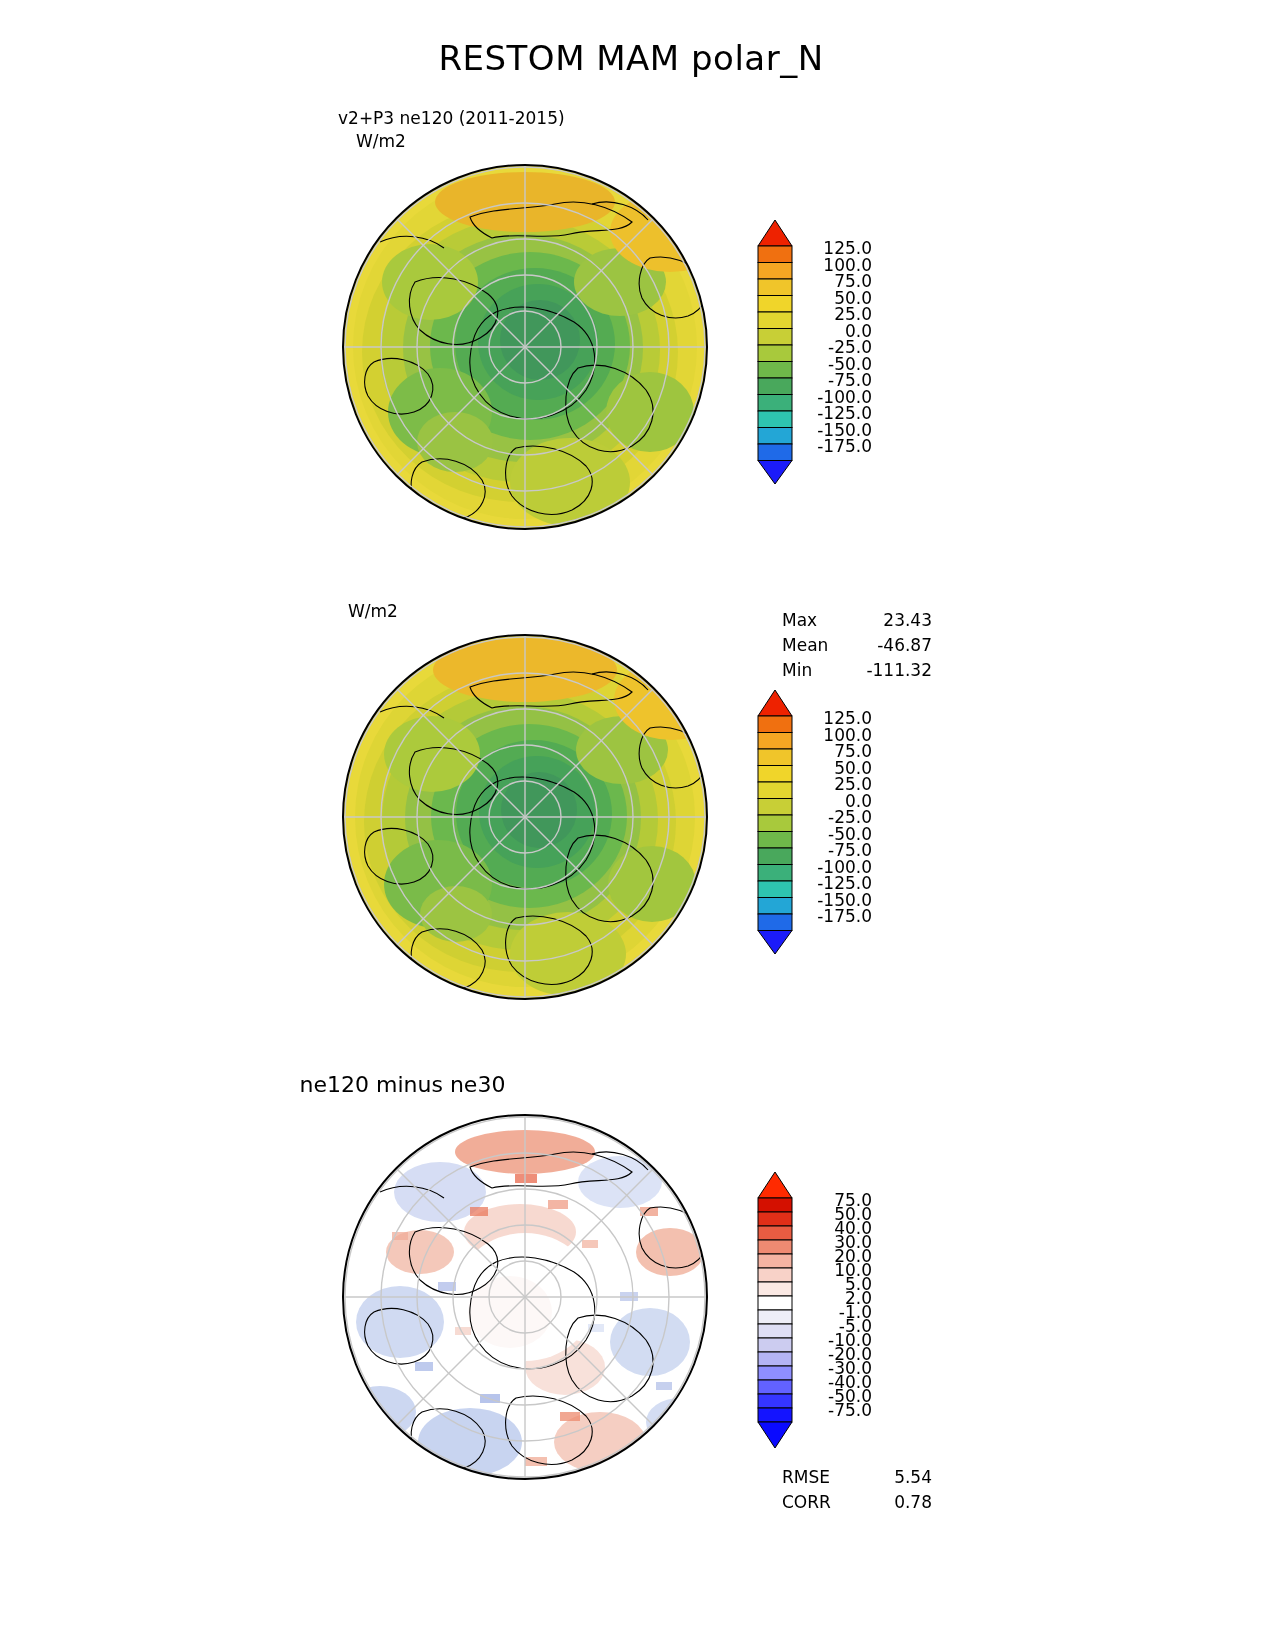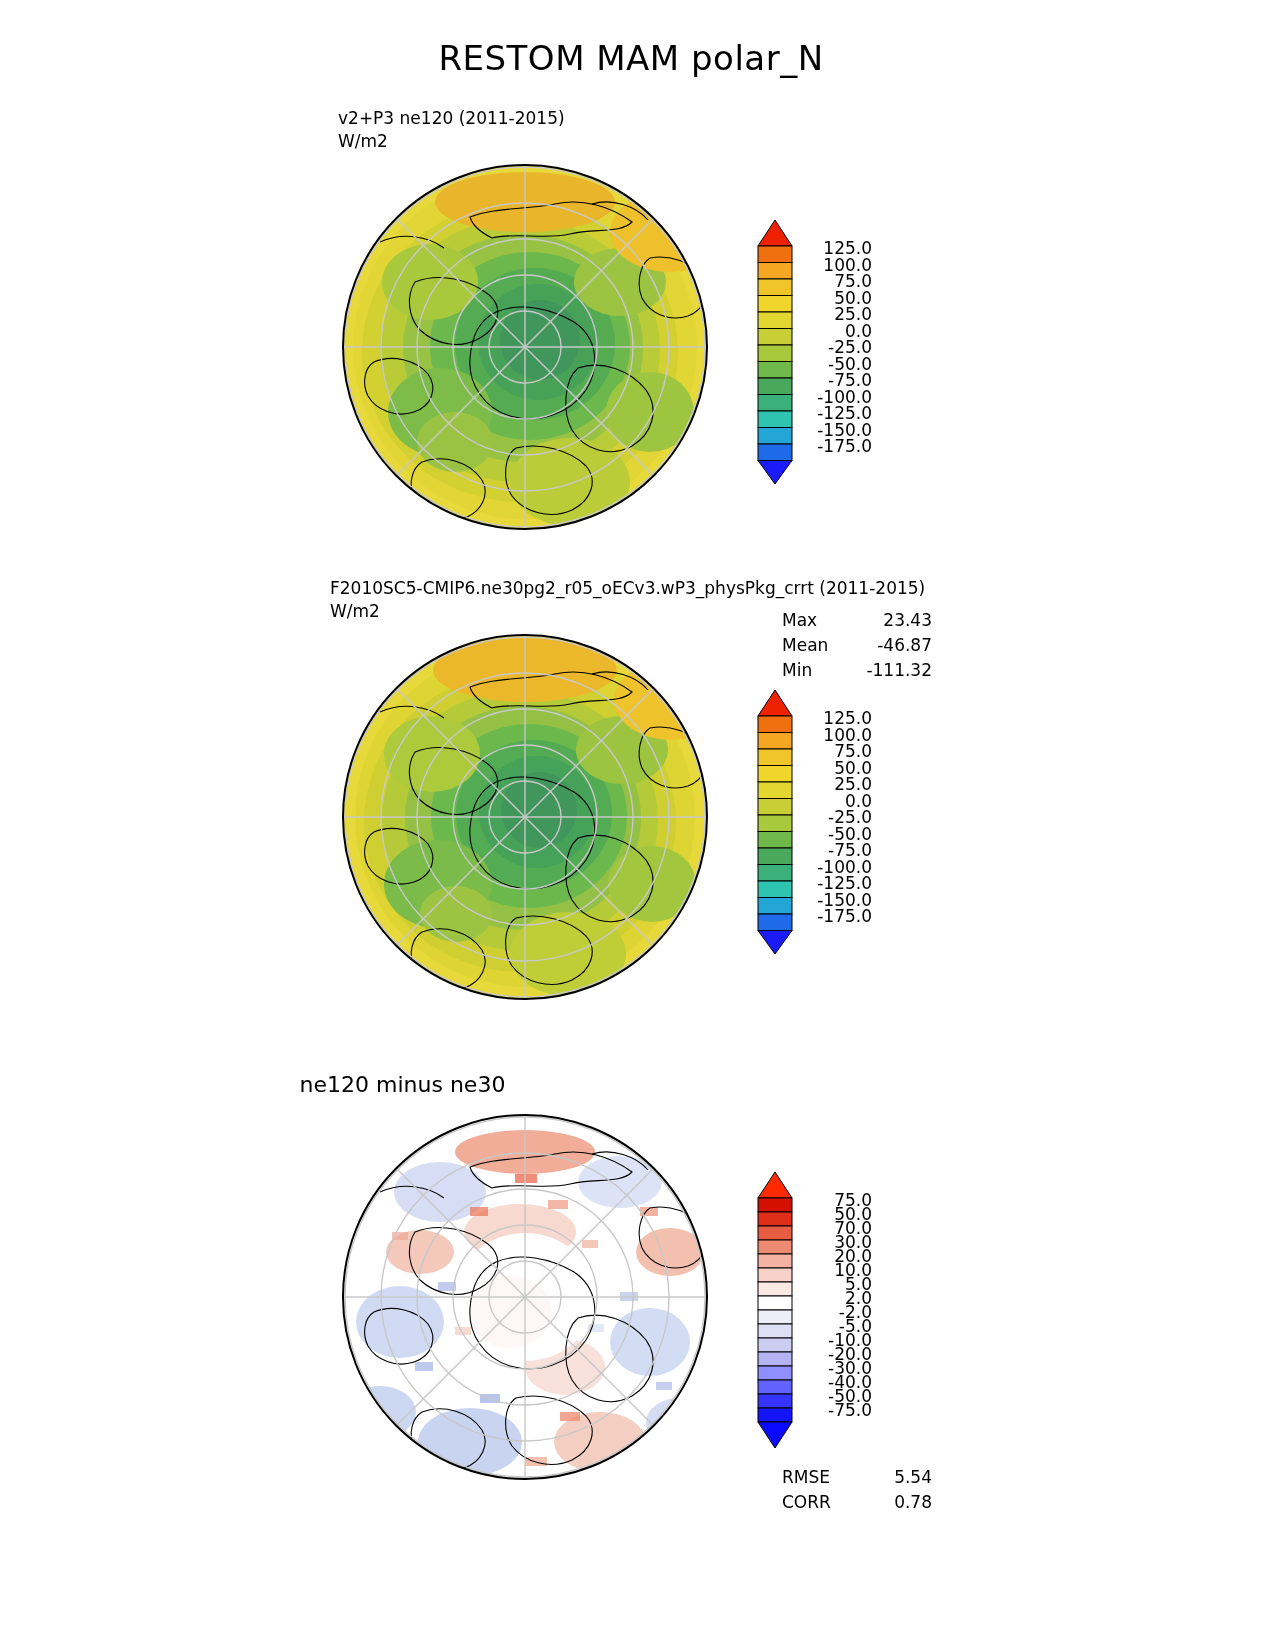--- a/index.html
+++ b/index.html
@@ -31,20 +31,21 @@
   #panel-2 { top: 1060px; height: 500px; }
 
   .panel-subtitle {
     position: absolute;
     font-size: 17px;
     white-space: nowrap;
   }
   .panel-units {
     position: absolute;
     font-size: 17px;
+    margin-left: 18px;
   }
   .panel-centered-title {
     position: absolute;
     width: 1275px;
     left: 0;
     text-align: center;
     font-size: 22px;
   }
 
   
@@ -184,21 +185,20 @@
     <div style="top:137.5px;">-50.0</div>
     <div style="top:154px;">-75.0</div>
     <div style="top:170.5px;">-100.0</div>
     <div style="top:187px;">-125.0</div>
     <div style="top:203.5px;">-150.0</div>
     <div style="top:220px;">-175.0</div>
   </div>
 </div>
 
 <div class="panel" id="panel-1">
-  <div class="panel-subtitle" style="left:330px; top:8px;">F2010SC5-CMIP6.ne30pg2_r05_oECv3.wP3_physPkg_crrt (2011-2015)</div>
   <div class="panel-units" style="left:330px; top:31px;">W/m2</div>
 
   <div class="stats" style="left:782px; top:38px;">
     <span class="row"><span class="lbl">Max</span><span class="val">23.43</span></span>
     <span class="row"><span class="lbl">Mean</span><span class="val">-46.87</span></span>
     <span class="row"><span class="lbl">Min</span><span class="val">-111.32</span></span>
   </div>
 
   <div class="map-wrap" style="left:320px; top:62px;">
     <svg width="410" height="400" viewBox="0 0 410 400">
@@ -386,27 +386,27 @@
         <rect x="6" y="210" width="34" height="14" fill="#6262ff"></rect>
         <rect x="6" y="224" width="34" height="14" fill="#3535ff"></rect>
         <rect x="6" y="238" width="34" height="14" fill="#1414ff"></rect>
       </g>
       <polygon points="6,252 40,252 23,278" fill="#0a0aff" stroke="#000" stroke-width="1"></polygon>
     </svg>
   </div>
   <div class="cbar-labels" style="left:800px; top:110px; width:80px; height:282px;">
     <div style="top:22px;">75.0</div>
     <div style="top:36px;">50.0</div>
-    <div style="top:50px;">70.0</div>
+    <div style="top:50px;">40.0</div>
     <div style="top:64px;">30.0</div>
     <div style="top:78px;">20.0</div>
     <div style="top:92px;">10.0</div>
     <div style="top:106px;">5.0</div>
     <div style="top:120px;">2.0</div>
-    <div style="top:134px;">-2.0</div>
+    <div style="top:134px;">-1.0</div>
     <div style="top:148px;">-5.0</div>
     <div style="top:162px;">-10.0</div>
     <div style="top:176px;">-20.0</div>
     <div style="top:190px;">-30.0</div>
     <div style="top:204px;">-40.0</div>
     <div style="top:218px;">-50.0</div>
     <div style="top:232px;">-75.0</div>
   </div>
 
   <div class="footer-stats" style="left:782px; top:405px;">

